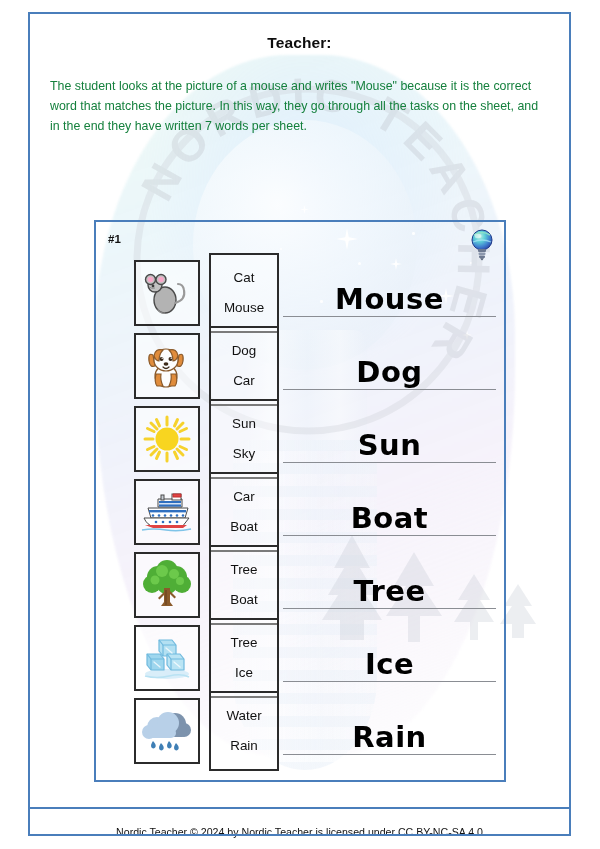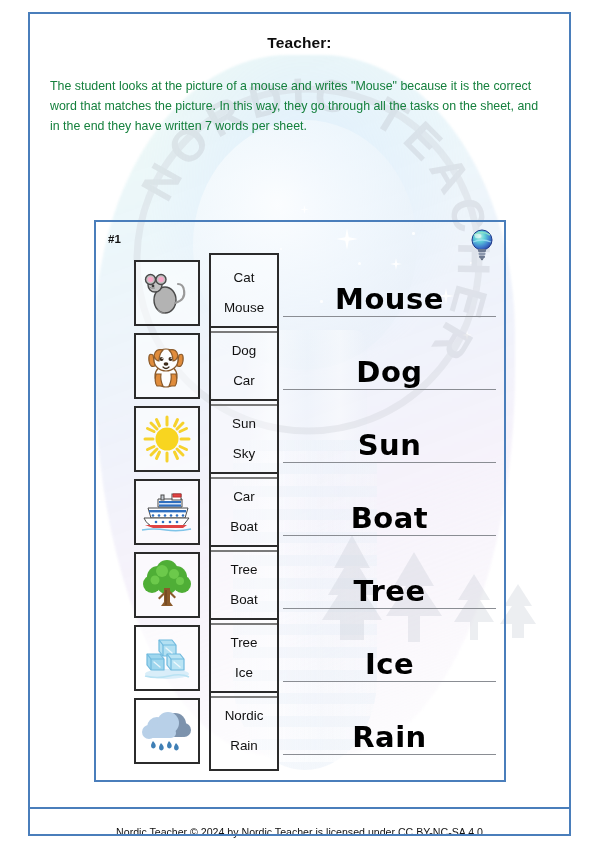--- a/index.html
+++ b/index.html
@@ -548,21 +548,21 @@
             </g>
             <g fill="#3f7fb5">
               <path d="M12 33 Q9 37 10.5 39.5 Q13 41.5 14.5 39 Q15.5 36.5 12 33 Z"></path>
               <path d="M20 35 Q17 39 18.5 41.5 Q21 43.5 22.5 41 Q23.5 38.5 20 35 Z"></path>
               <path d="M28 33 Q25 37 26.5 39.5 Q29 41.5 30.5 39 Q31.5 36.5 28 33 Z"></path>
               <path d="M35 35 Q32 39 33.5 41.5 Q36 43.5 37.5 41 Q38.5 38.5 35 35 Z"></path>
             </g>
           </svg>
         </div>
         <div class="word-box">
-          <span>Nordic</span>
+          <span>Water</span>
           <span>Rain</span>
         </div>
         <div class="answer-area">
           <div class="answer-word">Rain</div>
           <div class="answer-line"></div>
         </div>
       </div>
 
     </div>
   </div>

